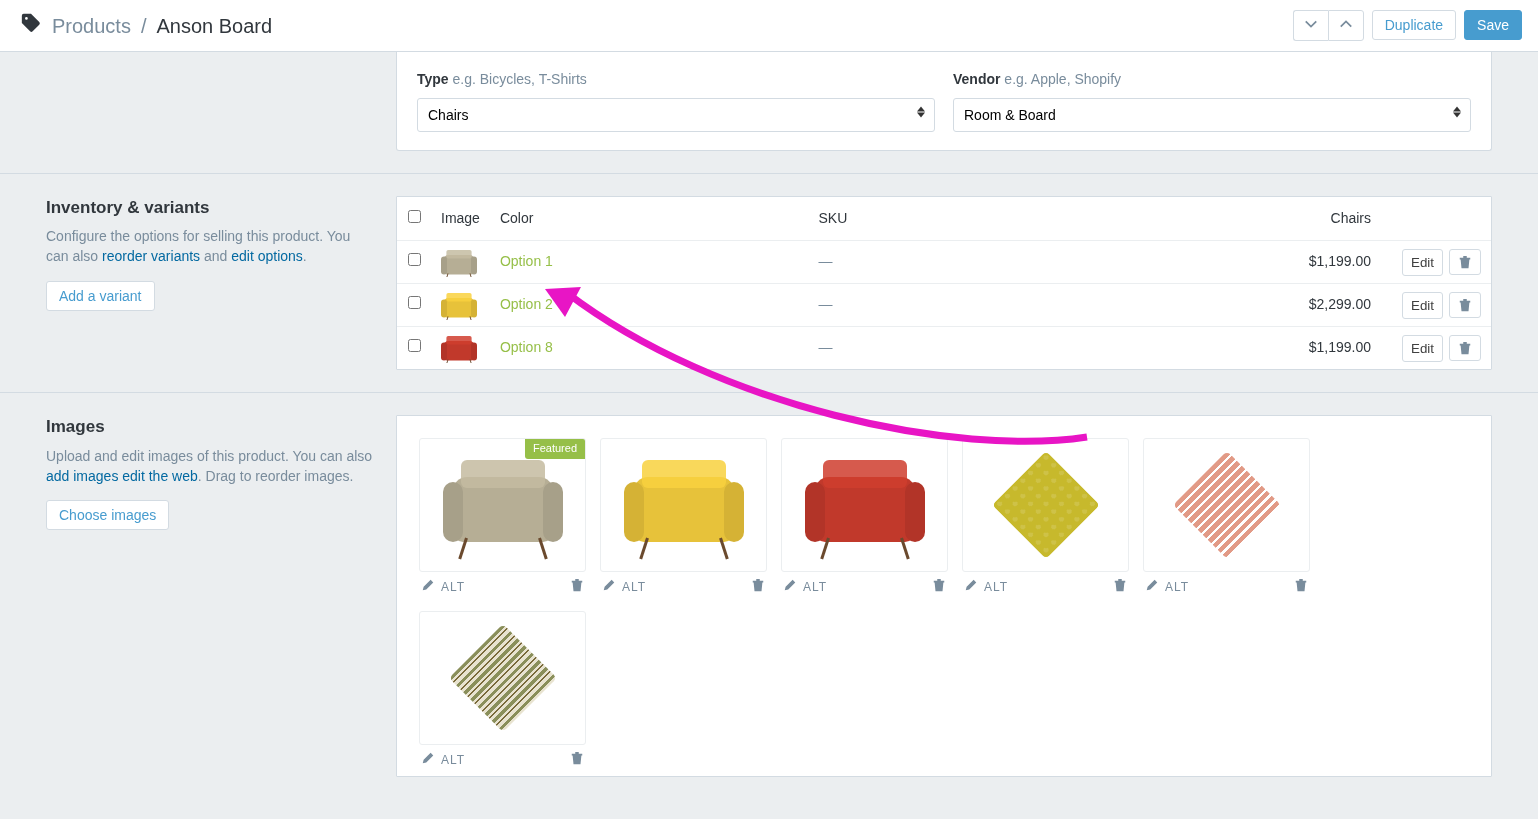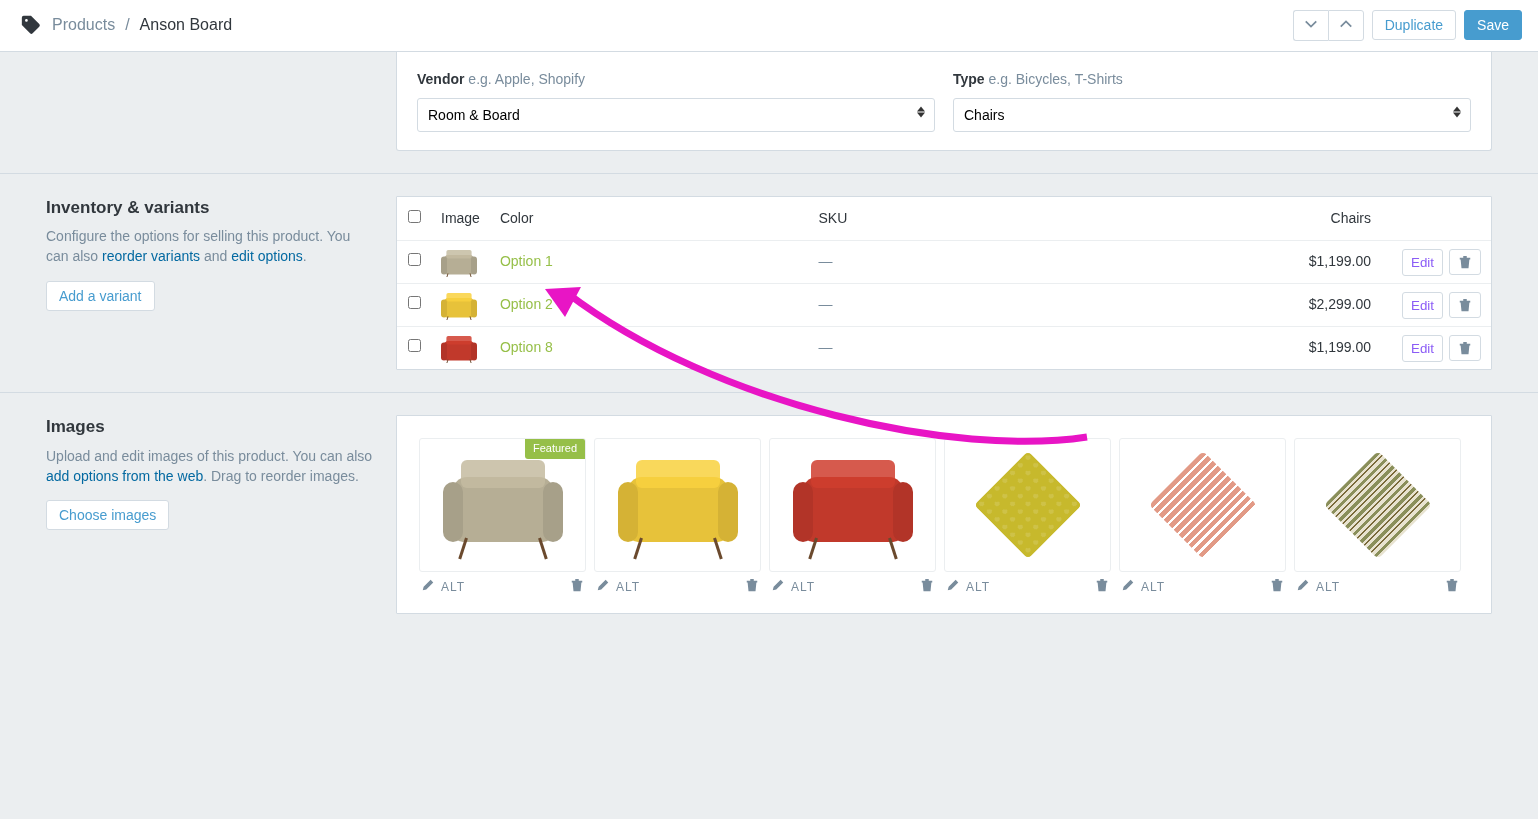--- a/index.html
+++ b/index.html
@@ -1,18 +1,18 @@
 <!DOCTYPE html>
 <html><head>
 <meta charset="utf-8">
 <style>
 *{box-sizing:border-box;margin:0;padding:0}
 body{font-family:-apple-system,BlinkMacSystemFont,"Segoe UI",Helvetica,Arial,sans-serif;font-size:14px;color:#31373d;background:#ebeef0;line-height:1.4}
 .header{background:#fff;border-bottom:1px solid #d3dbe2;display:flex;align-items:center;padding:10px 16px 10px 20px}
-.crumb{display:flex;align-items:flex-start;gap:10px;font-size:16px}
+.crumb{display:flex;align-items:flex-start;gap:10px;font-size:20px}
 .crumb a{color:#798c9c;text-decoration:none}
 .crumb .sep{color:#798c9c}
 .crumb .title{color:#31373d}
 .hdr-actions{margin-left:auto;display:flex;align-items:flex-start;gap:8px}
 .btn{background:#fff;border:1px solid #d3dbe2;border-radius:3px;padding:6px 12px;font-size:14px;color:#479ccf;cursor:pointer}
 .btn-primary{background:#479ccf;border-color:#479ccf;color:#fff}
 .nav-pair{display:flex}
 .nav-pair .btn{border-radius:0;padding:6px 10px}
 .nav-pair .btn:first-child{border-right:none;border-radius:3px 0 0 3px}
 .nav-pair .btn:last-child{border-radius:0 3px 3px 0}
@@ -34,22 +34,22 @@
 .select::before{content:"";position:absolute;right:10px;top:35%;transform:translateY(-50%);width:0;height:0;border-left:4px solid transparent;border-right:4px solid transparent;border-bottom:5px solid #333}
 table{width:100%;border-collapse:collapse}
 th{text-align:left;font-weight:400;color:#31373d;padding:12px 10px;font-size:14px}
 th.r,td.r{text-align:right}
 td{padding:6px 10px;border-top:1px solid #ebeef0;vertical-align:middle;font-size:14px}
 .chk{width:34px;text-align:center}
 .thumb{width:36px;height:30px;border-radius:3px;display:inline-block;vertical-align:middle;position:relative}
 .opt-link{color:#96bf48;text-decoration:none}
 .dash{color:#798c9c}
 .row-actions{display:flex;gap:6px;justify-content:flex-end;align-items:center}
-.icon-btn{background:#fff;border:1px solid #d3dbe2;border-radius:3px;padding:5px 8px;color:#8b5cf6;cursor:pointer;display:flex;align-items:center}
-.images-grid{display:flex;flex-wrap:wrap;gap:8px;padding:22px 22px 16px}
+.icon-btn{background:#fff;border:1px solid #d3dbe2;border-radius:3px;padding:5px 8px;color:#404040;cursor:pointer;display:flex;align-items:center}
+.images-grid{display:flex;flex-wrap:wrap;gap:14px;padding:22px 22px 6px}
 .img-card{width:167px}
 .img-box{width:167px;height:134px;background:#fff;border:1px solid #ebeef0;border-radius:3px;position:relative;display:flex;align-items:center;justify-content:center;overflow:hidden}
 .badge{position:absolute;top:0;right:0;background:#96bf48;color:#fff;font-size:11px;padding:2px 8px;border-bottom-left-radius:3px}
 .img-foot{display:flex;align-items:center;padding:6px 2px 0;color:#798c9c;font-size:12px}
 .img-foot .alt{margin-left:6px;letter-spacing:1px}
 .img-foot .trash{margin-left:auto;cursor:pointer}
 svg.ic{width:14px;height:14px;fill:#798c9c}
 .tag-ic{width:22px;height:22px}
 .chair{position:relative;width:120px;height:110px}
 .chair .seat{position:absolute;bottom:18px;left:10px;right:10px;height:65px;border-radius:14px 14px 10px 10px}
@@ -90,29 +90,29 @@
   </div>
 </div>
 
 <div class="section" style="padding-top:0;background:#ebeef0">
   <div class="row">
     <div class="left"></div>
     <div class="right" style="border-top:none;border-radius:0 0 3px 3px">
       <div class="card-pad">
         <div class="field-row">
           <div class="field">
+            <label><span>Type</span> <span class="hint">e.g. Bicycles, T-Shirts</span></label>
+            <div class="select">
+              <select><option>Chairs</option></select>
+            </div>
+          </div>
+          <div class="field">
             <label><span>Vendor</span> <span class="hint">e.g. Apple, Shopify</span></label>
             <div class="select">
               <select><option>Room &amp; Board</option></select>
-            </div>
-          </div>
-          <div class="field">
-            <label><span>Type</span> <span class="hint">e.g. Bicycles, T-Shirts</span></label>
-            <div class="select">
-              <select><option>Chairs</option></select>
             </div>
           </div>
         </div>
       </div>
     </div>
   </div>
 </div>
 
 <div class="section" id="variants-sec">
   <div class="row">
@@ -217,21 +217,21 @@
       </svg>
     </div>
   </div>
 </div>
 
 <div class="section" style="border-bottom:none">
   <div class="row">
     <div class="left">
       <h2>Images</h2>
       <p>
-        <span>Upload and edit images of this product. You can also </span><a href="#">add options from the web</a><span>. Drag to reorder images.</span>
+        <span>Upload and edit images of this product. You can also </span><a href="#">add images edit the web</a><span>. Drag to reorder images.</span>
       </p>
       <button class="btn">Choose images</button>
     </div>
     <div class="right">
       <div class="images-grid" id="imgs">
           <div class="img-card">
     <div class="img-box">
       <span class="badge">Featured</span>
       <div class="chair ">
     <div class="seat" style="background:#b6ae95"></div>

